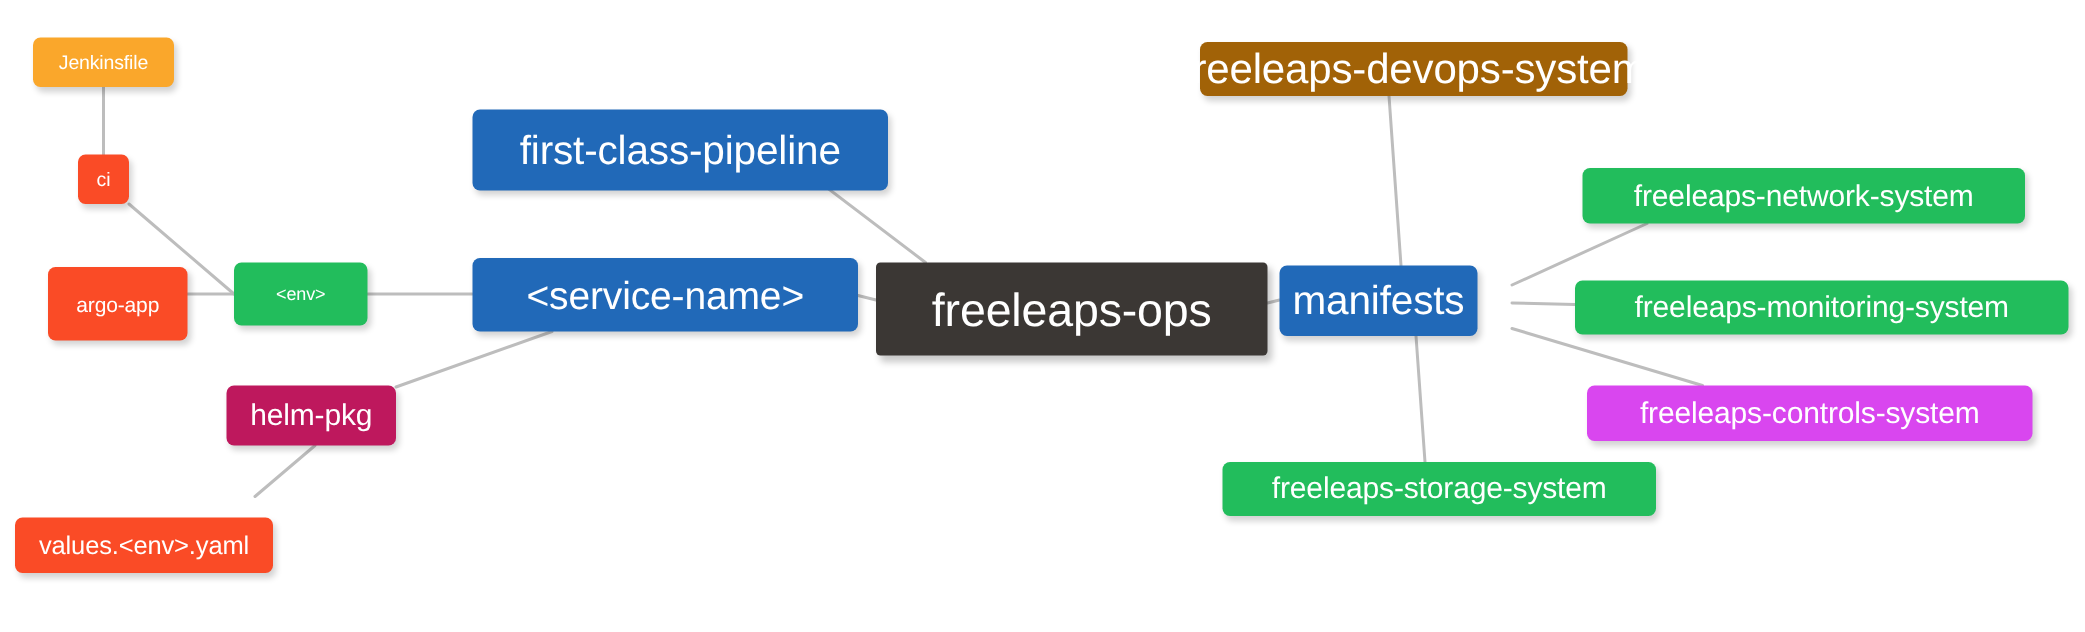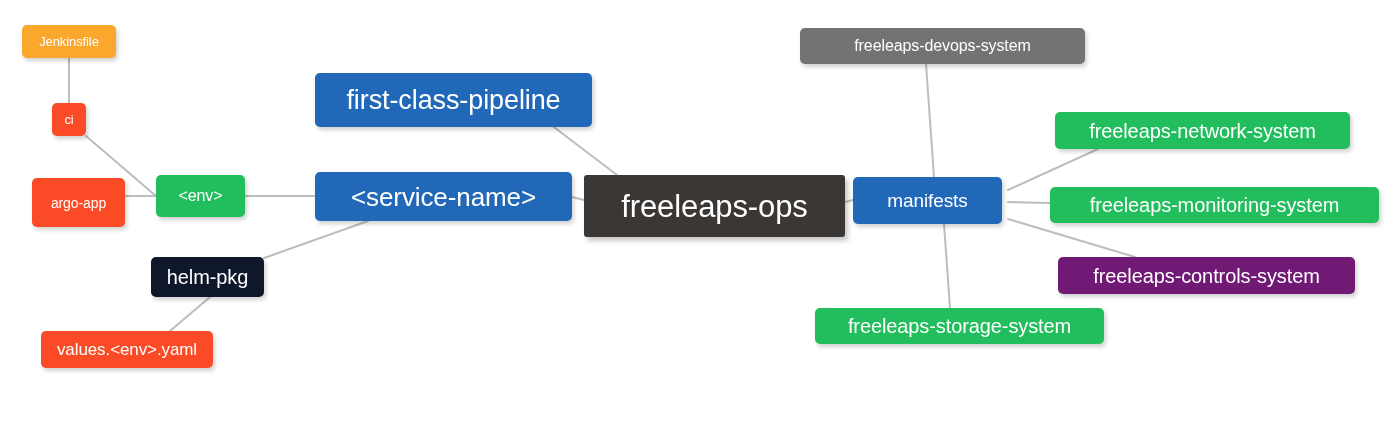--- a/index.html
+++ b/index.html
@@ -75,51 +75,51 @@
   <div id="node-layer">
       <div class="node" style="left: 22px; top: 25px; width: 94px; height: 33px; background: rgb(250, 167, 43); font-size: 13px;">
         <span class="node-label">Jenkinsfile</span>
       </div>
       <div class="node" style="left: 52px; top: 103px; width: 34px; height: 33px; background: rgb(250, 75, 38); font-size: 13px;">
         <span class="node-label">ci</span>
       </div>
       <div class="node" style="left: 32px; top: 178px; width: 93px; height: 49px; background: rgb(250, 75, 38); font-size: 14px;">
         <span class="node-label">argo-app</span>
       </div>
-      <div class="node" style="left: 156px; top: 175px; width: 89px; height: 42px; background: rgb(34, 189, 92); font-size: 16px;">
+      <div class="node" style="left: 156px; top: 175px; width: 89px; height: 42px; background: rgb(34, 189, 92); font-size: 12px;">
         <span class="node-label">&lt;env&gt;</span>
       </div>
-      <div class="node" style="left: 151px; top: 257px; width: 113px; height: 40px; background: #0f172a; font-size: 20px;">
+      <div class="node" style="left: 151px; top: 257px; width: 113px; height: 40px; background: #be185d; font-size: 20px;">
         <span class="node-label">helm-pkg</span>
       </div>
-      <div class="node" style="left: 10px; top: 331px; width: 172px; height: 37px; background: rgb(250, 75, 38); font-size: 17px; margin-left: 31px;">
+      <div class="node" style="left: 10px; top: 345px; width: 172px; height: 37px; background: rgb(250, 75, 38); font-size: 17px;">
         <span class="node-label">values.&lt;env&gt;.yaml</span>
       </div>
       <div class="node" style="left: 315px; top: 36px; width: 277px; height: 54px; background: rgb(33, 105, 184); font-size: 27px; margin-top: 37px;">
         <span class="node-label">first-class-pipeline</span>
       </div>
       <div class="node" style="left: 315px; top: 172px; width: 257px; height: 49px; background: rgb(33, 105, 184); font-size: 26px;">
         <span class="node-label">&lt;service-name&gt;</span>
       </div>
       <div class="node root" style="left: 584px; top: 175px; width: 261px; height: 62px; background: rgb(59, 55, 52); font-size: 31px;">
         <span class="node-label">freeleaps-ops</span>
       </div>
-      <div class="node" style="left: 853px; top: 177px; width: 149px; height: 47px; background: rgb(33, 105, 184); font-size: 19px;">
+      <div class="node" style="left: 853px; top: 177px; width: 132px; height: 47px; background: rgb(33, 105, 184); font-size: 27px;">
         <span class="node-label">manifests</span>
       </div>
-      <div class="node" style="left: 800px; top: 28px; width: 285px; height: 36px; background: #737373; font-size: 16px;">
+      <div class="node" style="left: 800px; top: 28px; width: 285px; height: 36px; background: #a16207; font-size: 28px;">
         <span class="node-label">freeleaps-devops-system</span>
       </div>
       <div class="node" style="left: 1055px; top: 112px; width: 295px; height: 37px; background: rgb(34, 189, 92); font-size: 20px;">
         <span class="node-label">freeleaps-network-system</span>
       </div>
       <div class="node" style="left: 1050px; top: 187px; width: 329px; height: 36px; background: rgb(34, 189, 92); font-size: 20px;">
         <span class="node-label">freeleaps-monitoring-system</span>
       </div>
-      <div class="node" style="left: 1058px; top: 257px; width: 297px; height: 37px; background: #701a75; font-size: 20px;">
+      <div class="node" style="left: 1058px; top: 257px; width: 297px; height: 37px; background: #d946ef; font-size: 20px;">
         <span class="node-label">freeleaps-controls-system</span>
       </div>
       <div class="node" style="left: 815px; top: 308px; width: 289px; height: 36px; background: rgb(34, 189, 92); font-size: 20px;">
         <span class="node-label">freeleaps-storage-system</span>
       </div>
     </div>
 
 </div>
 
 </body></html>

